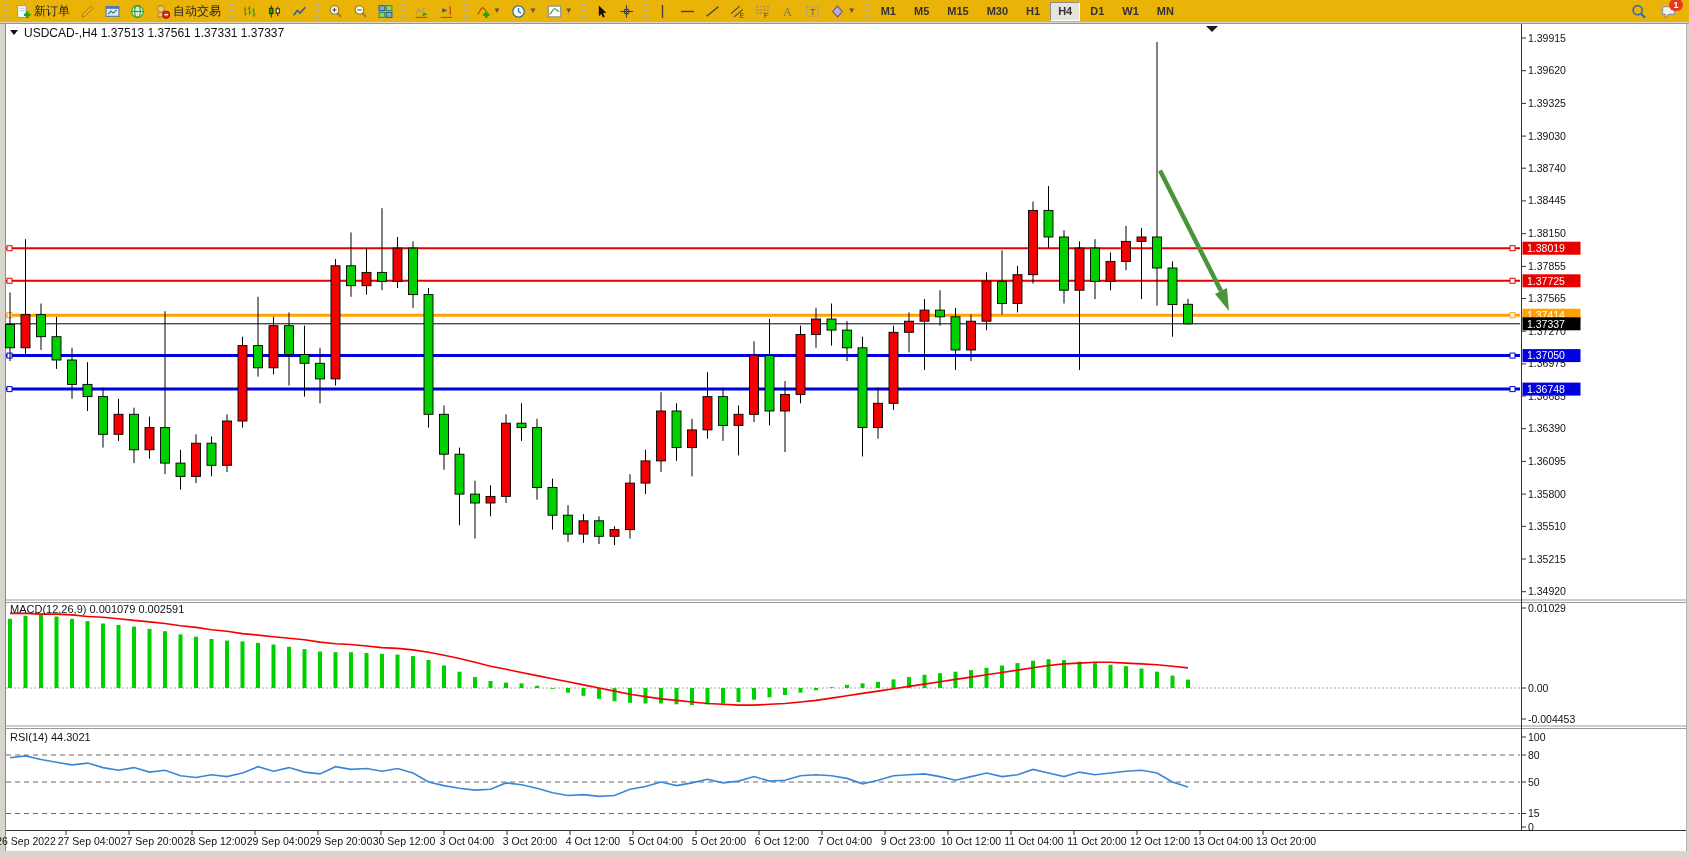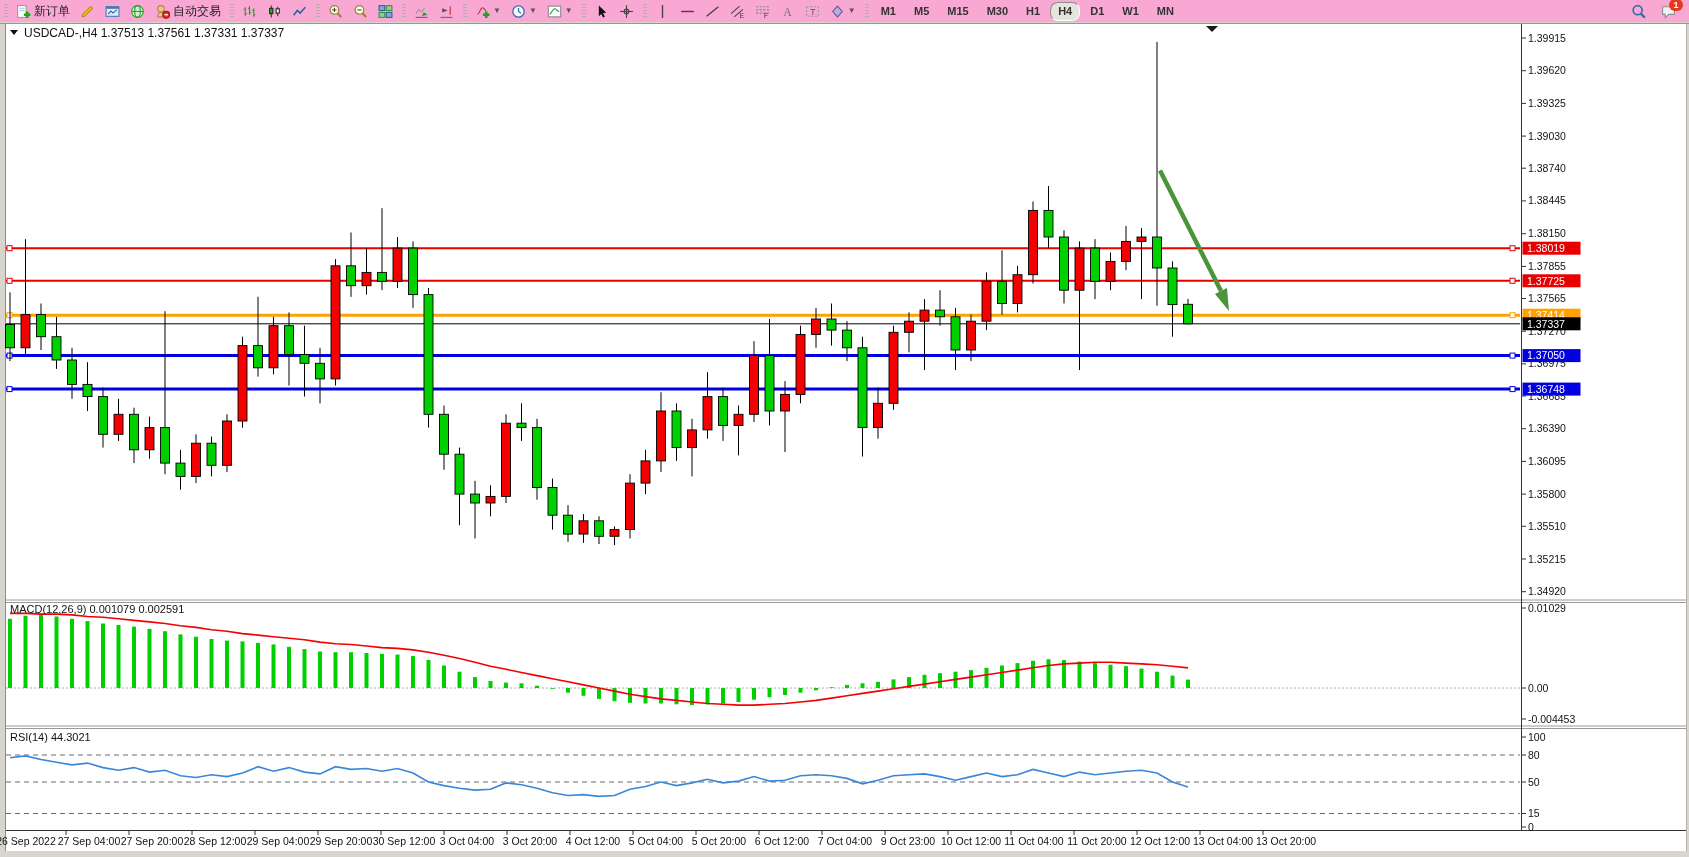--- a/index.html
+++ b/index.html
@@ -1,31 +1,31 @@
 <!DOCTYPE html>
 <html><head>
 <meta charset="utf-8">
 <style>
   html,body{margin:0;padding:0;background:#d8d5ce;font-family:"Liberation Sans",sans-serif;}
   #app{position:relative;width:1689px;height:857px;overflow:hidden;background:#d8d5ce;}
   
-  #toolbar{position:absolute;left:0;top:0;width:1689px;height:22px;background:#f9a8d4;
+  #toolbar{position:absolute;left:0;top:0;width:1689px;height:22px;background:#eab308;
            border-bottom:1px solid #c6c2ba;display:flex;align-items:center;font-size:12px;color:#222;}
   #toolbar-left{display:flex;align-items:center;height:22px;}
   .grip{width:4px;height:14px;margin:0 3px 0 4px;
         background:repeating-linear-gradient(to bottom,#b3afa7 0 1px,rgba(0,0,0,0) 1px 3px);}
   .tbtn{display:inline-flex;align-items:center;gap:3px;height:20px;padding:0 3px;margin:0 1px;
         border:1px solid rgba(0,0,0,0);border-radius:2px;cursor:default;}
   .tbtn .lbl{font-size:12px;white-space:nowrap;}
   .caret{font-size:8px;color:#555;line-height:1;}
   .ic{display:inline-block;width:15px;height:15px;}
   .ic svg{display:block;}
   .tfbtn{display:inline-block;padding:2px 7px 3px 7px;margin:0 1px;font-size:11px;color:#333;
          border:1px solid rgba(0,0,0,0);font-weight:bold;}
-  .tfbtn.active{background:#e6e3dd;border-color:#8f8d88 #ffffff #ffffff #8f8d88;border-radius:8px;}
+  .tfbtn.active{background:#e6e3dd;border-color:#8f8d88 #ffffff #ffffff #8f8d88;}
   .tb-right{position:absolute;right:8px;top:0;height:22px;display:flex;align-items:center;}
   .chat-wrap{position:relative;}
   .chat-badge{position:absolute;right:-4px;top:-2px;min-width:12px;height:12px;border-radius:7px;
               background:#e8391d;color:#fff;font-size:9px;font-weight:bold;text-align:center;line-height:12px;padding:0 1px;}
   
   #chart-svg{position:absolute;left:0;top:22px;}
 </style>
 </head>
 <body>
 <div id="app">

